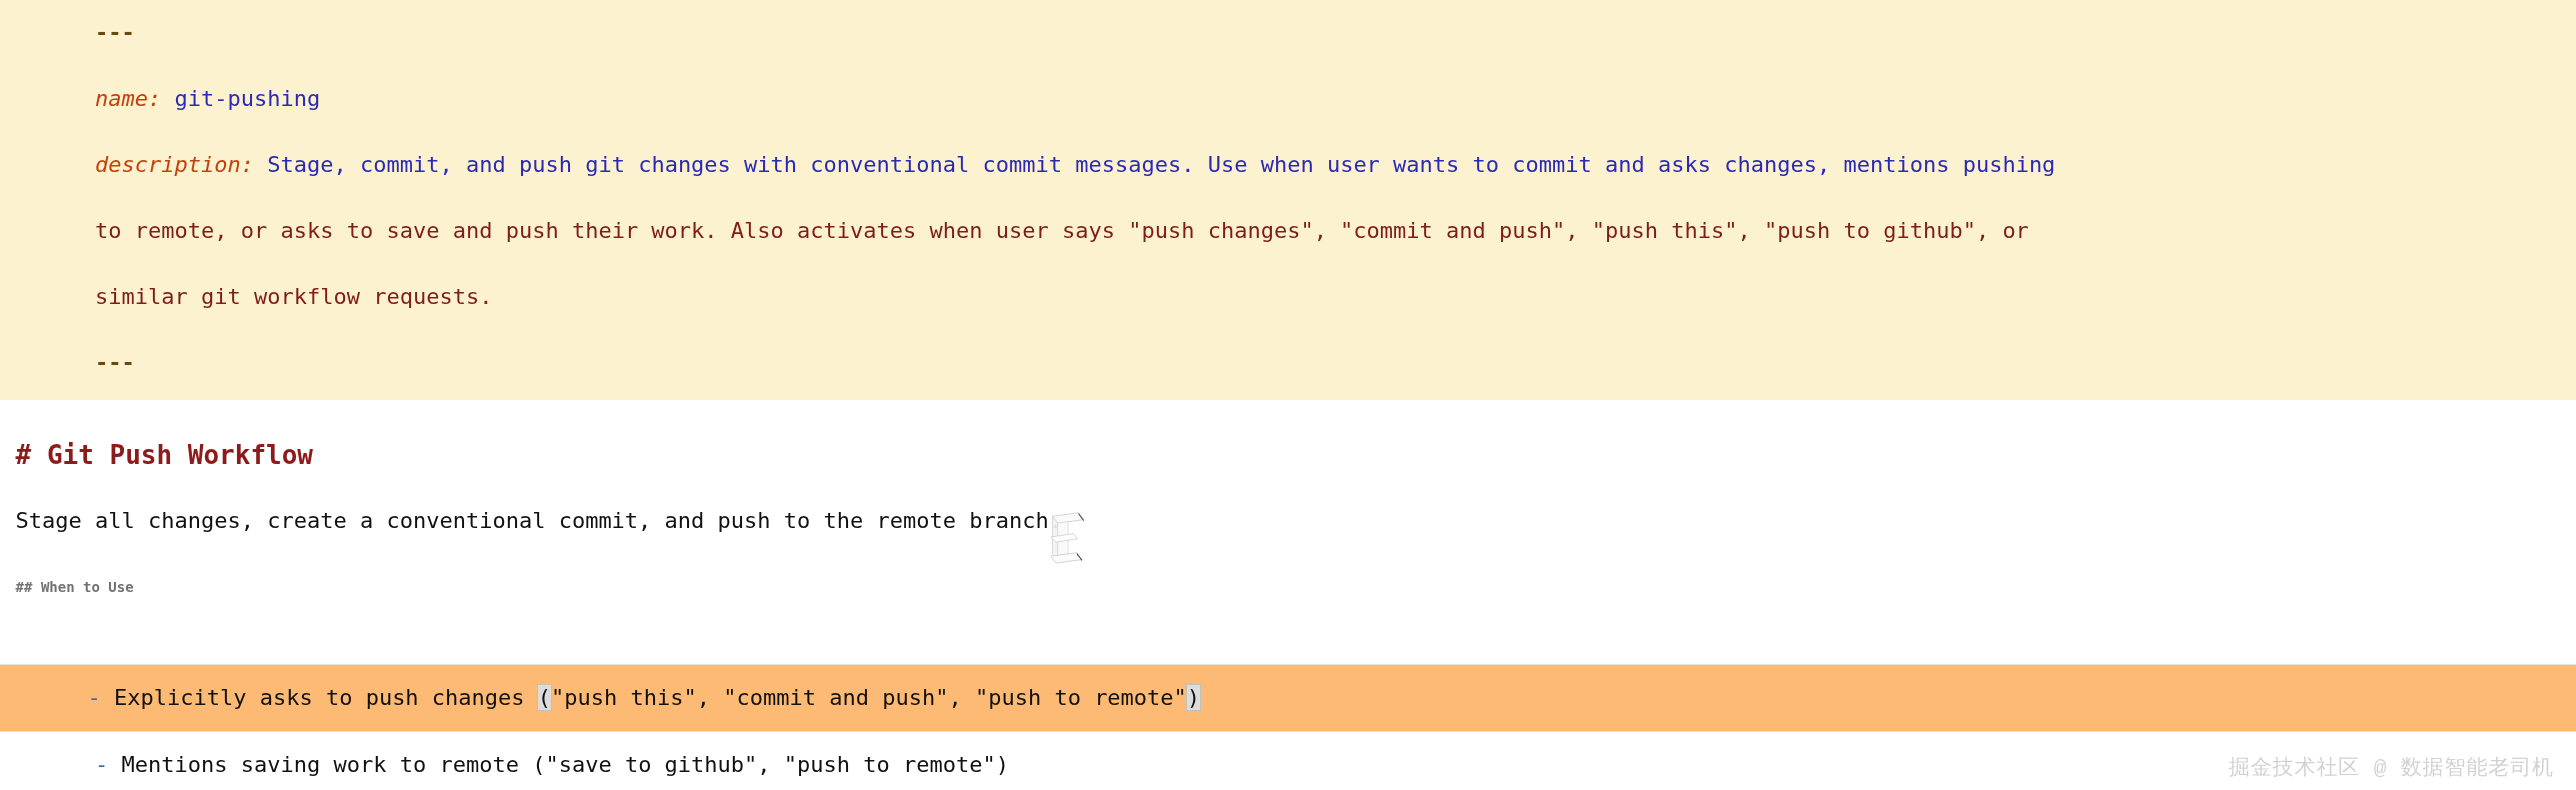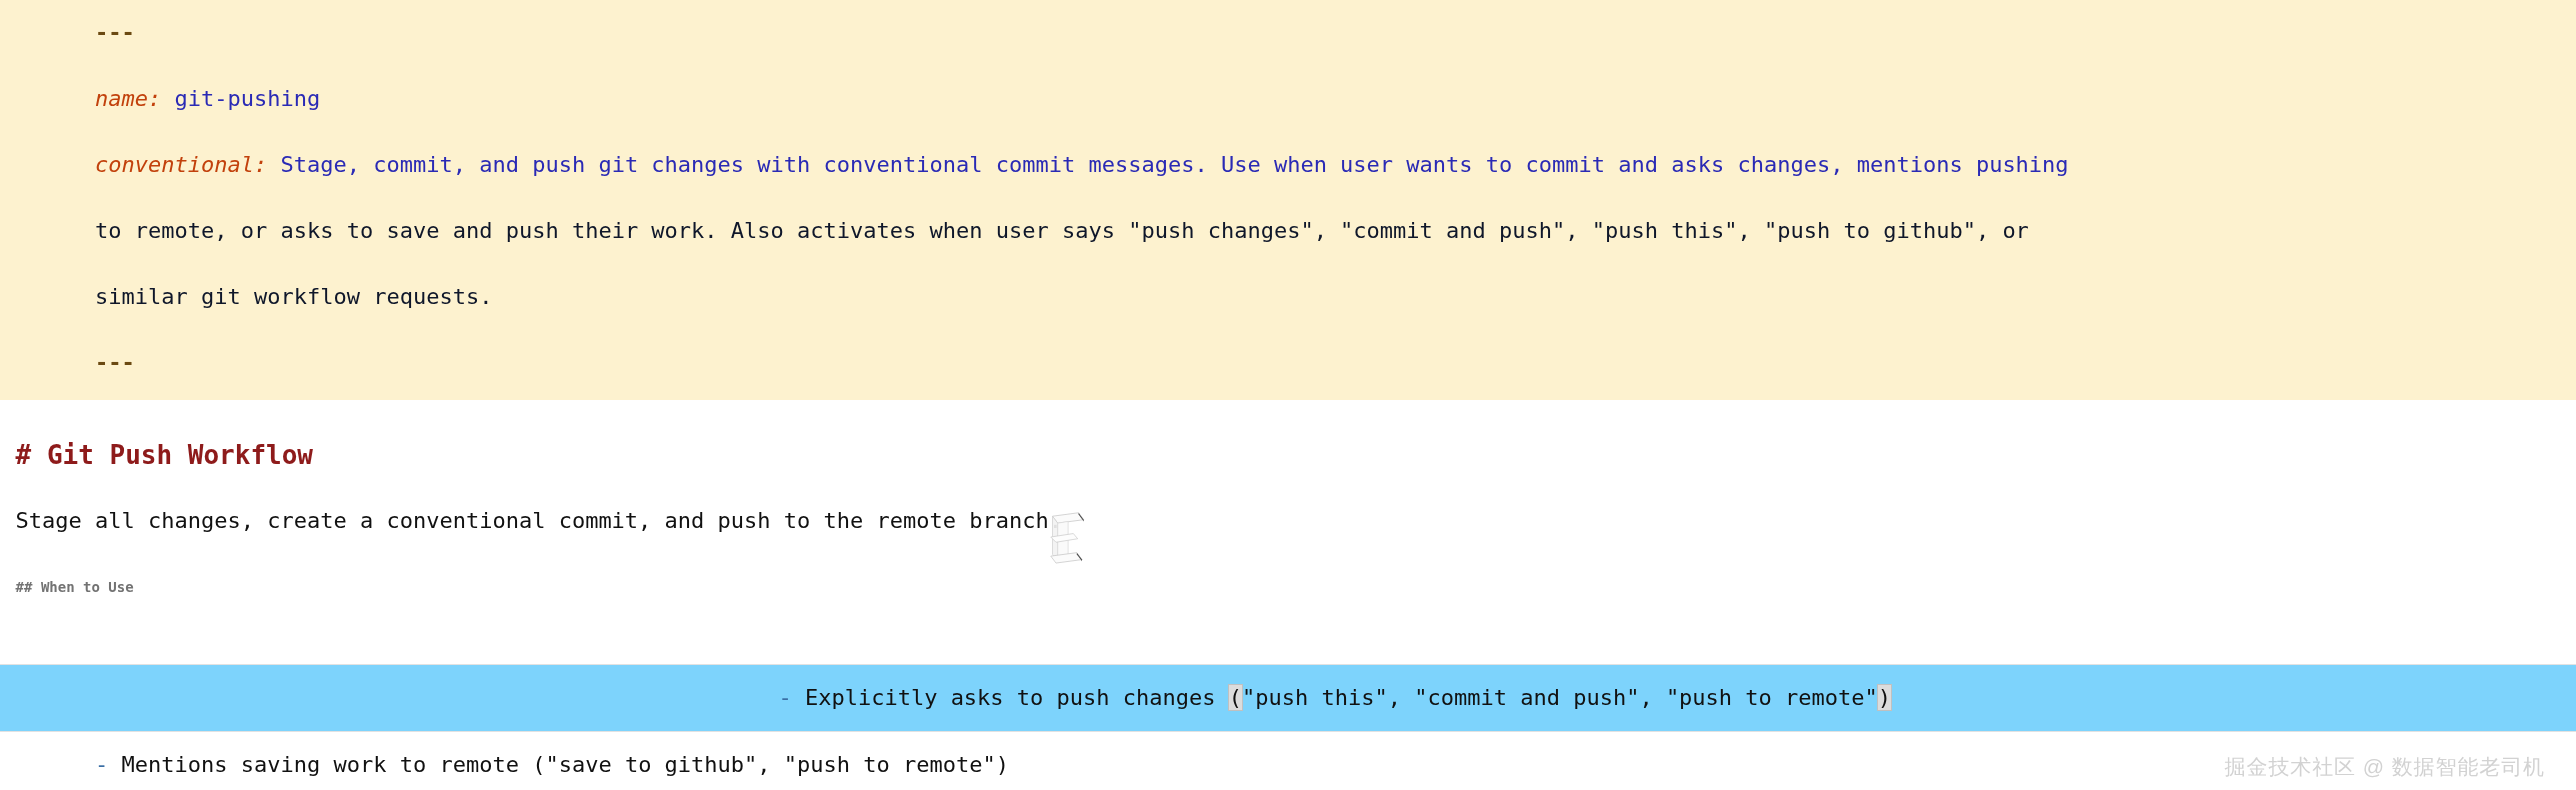--- a/index.html
+++ b/index.html
@@ -40,21 +40,21 @@
     font-weight: bold;
   }
   .fm-key {
     color: #c2410c;
     font-style: italic;
   }
   .fm-val {
     color: #2a2ab5;
   }
   .fm-cont {
-    color: #0f172a;
+    color: #7f1d1d;
   }
 
   
   .md-body {
     padding-left: 15.6px;
     background: #ffffff;
   }
   .md-line {
     font-size: 22px;
     line-height: 22px;
@@ -78,27 +78,26 @@
     line-height: 22px;
     white-space: pre;
   }
   .bullet-mark {
     color: #3a6ea5;
   }
 
   
   .current-line {
     position: relative;
-    background: #7dd3fc;
+    background: #fdba74;
     border-top: 0.9px solid #e2e2e2;
     border-bottom: 0.9px solid #e2e2e2;
     margin-left: -15.6px;
-    padding-left: 14px;
+    padding-left: 8px;
     box-sizing: content-box;
-    text-align: center;
   }
 
   
   .bracket-match {
     background: #dcdcdc;
     outline: 0.9px solid #c0c0c0;
   }
 
   
   .ibeam-cursor {
@@ -107,24 +106,24 @@
     top: 511px;
     width: 40px;
     height: 59px;
     pointer-events: none;
     filter: blur(0.3px);
   }
 
   
   .watermark {
     position: absolute;
-    right: 31px;
+    right: 22px;
     bottom: 8.7px;
     color: #d2d2d2;
-    font-family: Liberation Sans, sans-serif;
+    font-family: Liberation Mono, monospace;
     font-size: 21px;
     letter-spacing: 0.9px;
     white-space: nowrap;
     user-select: none;
   }
 </style>
 </head>
 <body>
 
 <div class="editor">
@@ -133,21 +132,21 @@
 
     <div class="code-line">
       <span class="fm-delim">---</span>
     </div>
 
     <div class="code-line">
       <span class="fm-key">name:</span><span class="fm-val"> git-pushing</span>
     </div>
 
     <div class="code-line">
-      <span class="fm-key">conventional:</span><span class="fm-val"> Stage, commit, and push git changes with conventional commit messages. Use when user wants to commit and asks changes, mentions pushing</span>
+      <span class="fm-key">description:</span><span class="fm-val"> Stage, commit, and push git changes with conventional commit messages. Use when user wants to commit and asks changes, mentions pushing</span>
     </div>
 
     <div class="code-line">
       <span class="fm-cont">to remote, or asks to save and push their work. Also activates when user says "push changes", "commit and push", "push this", "push to github", or</span>
     </div>
 
     <div class="code-line">
       <span class="fm-cont">similar git workflow requests.</span>
     </div>
 

